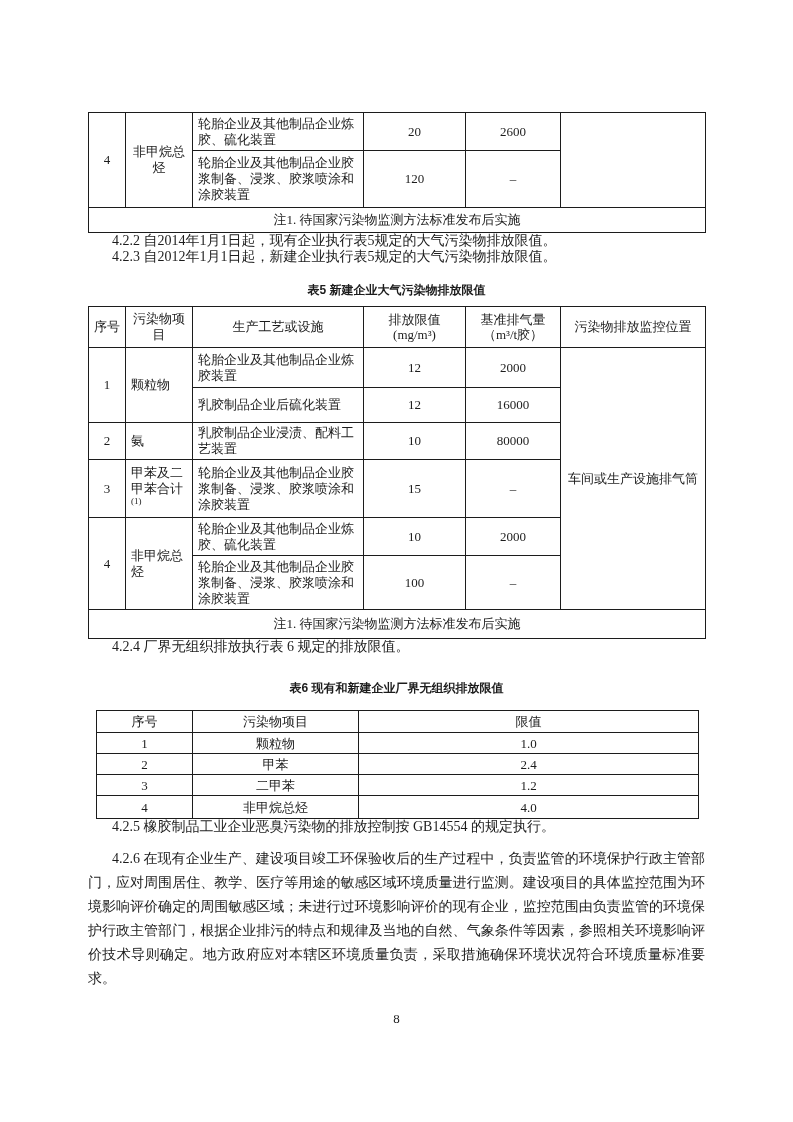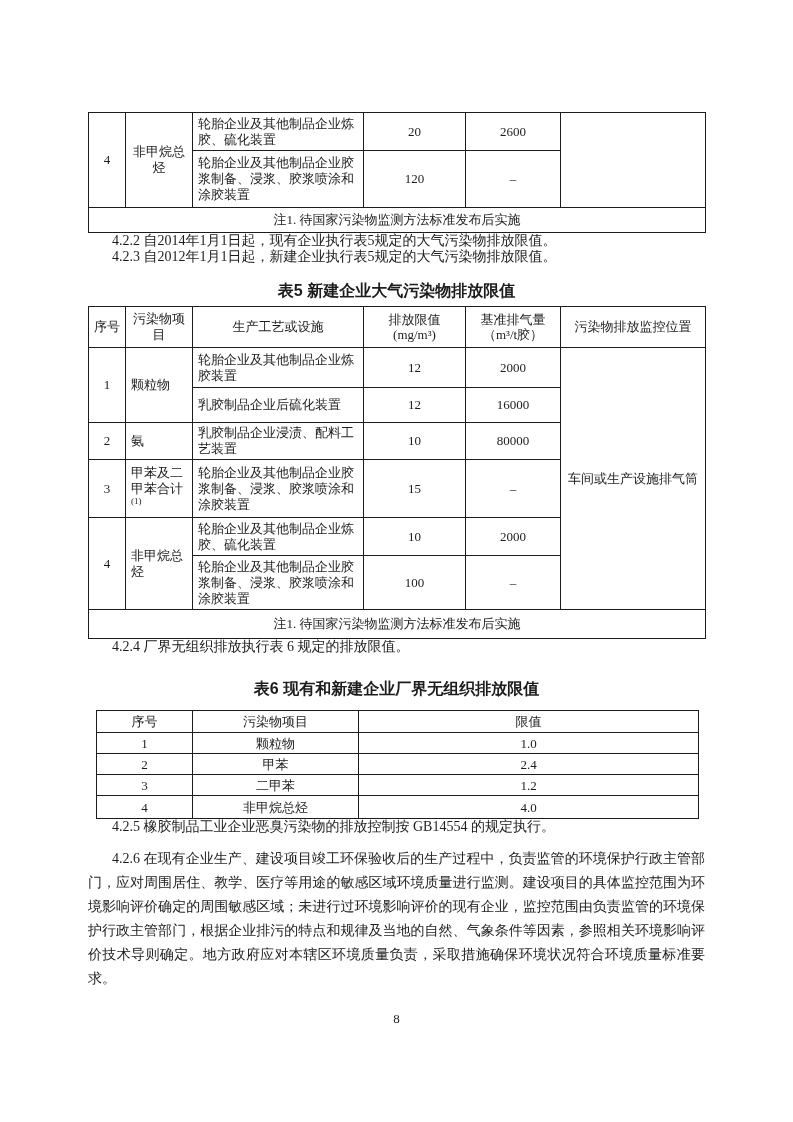--- a/index.html
+++ b/index.html
@@ -20,21 +20,21 @@
   .hdr2{display:block;text-align:center;line-height:15px;}
 
   table.tbl6{border-collapse:collapse;table-layout:fixed;width:602px;margin-left:8px;}
   table.tbl6 td{border:1px solid #1c1c1c;font-size:13px;line-height:15px;
                 text-align:center;vertical-align:middle;padding:1px 4px;}
 
   p.body-p{margin:0;font-size:14px;line-height:16px;text-indent:24px;}
   .mt12{margin-top:12px;} .mt8{margin-top:8px;} .mt10{margin-top:10px;}
   .mt14{margin-top:14px;}
   .tbl-title{margin:16px 0 6px 0;text-align:center;font-family:"Liberation Sans","DejaVu Sans",sans-serif;
-             font-weight:bold;font-size:16px;line-height:19px;}
+             font-weight:bold;font-size:12px;line-height:19px;}
   .tbl-title.t6{margin-top:24px;margin-bottom:12px;}
   .unit-line{text-align:right;padding-right:52px;font-size:13px;line-height:15px;margin:4px 0 3px 0;}
   .para-426{margin:12px 0 0 0;font-size:14px;line-height:24px;text-indent:24px;text-align:justify;}
   .page-number{margin-top:20px;text-align:center;font-size:13px;line-height:15px;}
   sup{font-size:9px;line-height:0;}
 </style>
 </head>
 <body>
 
 <div class="page">

